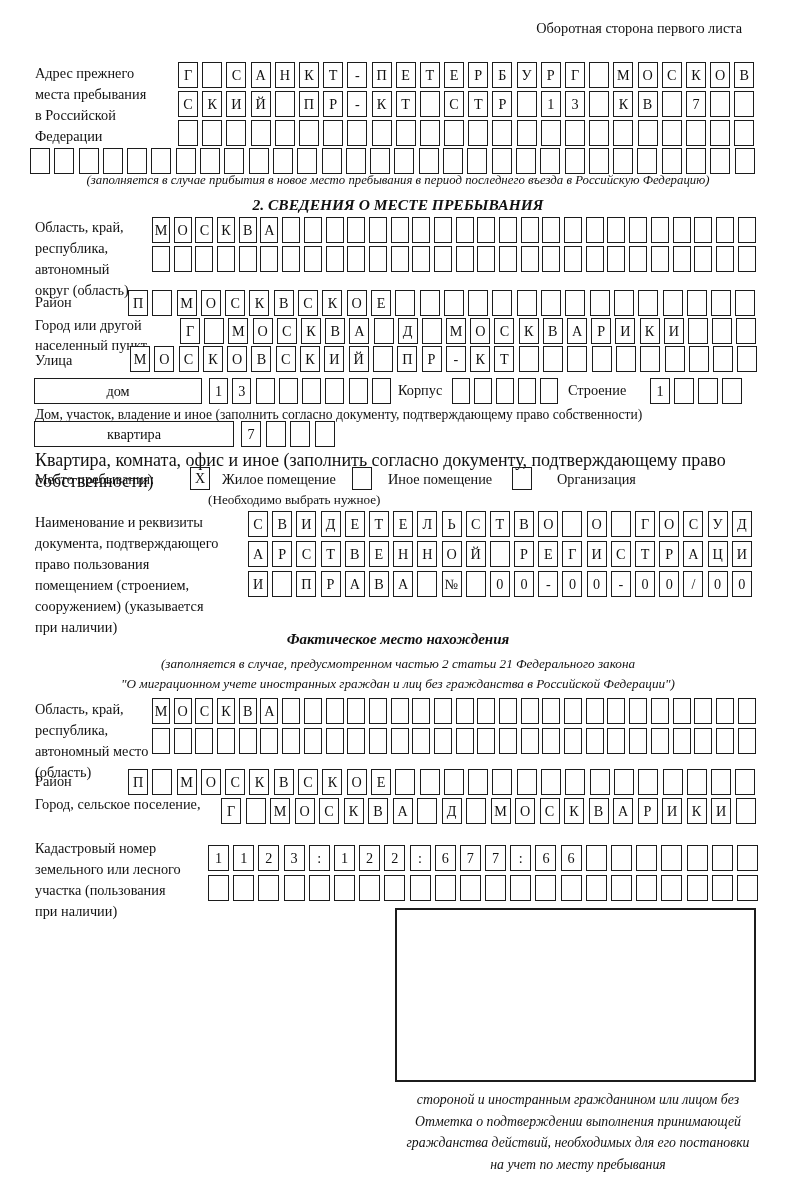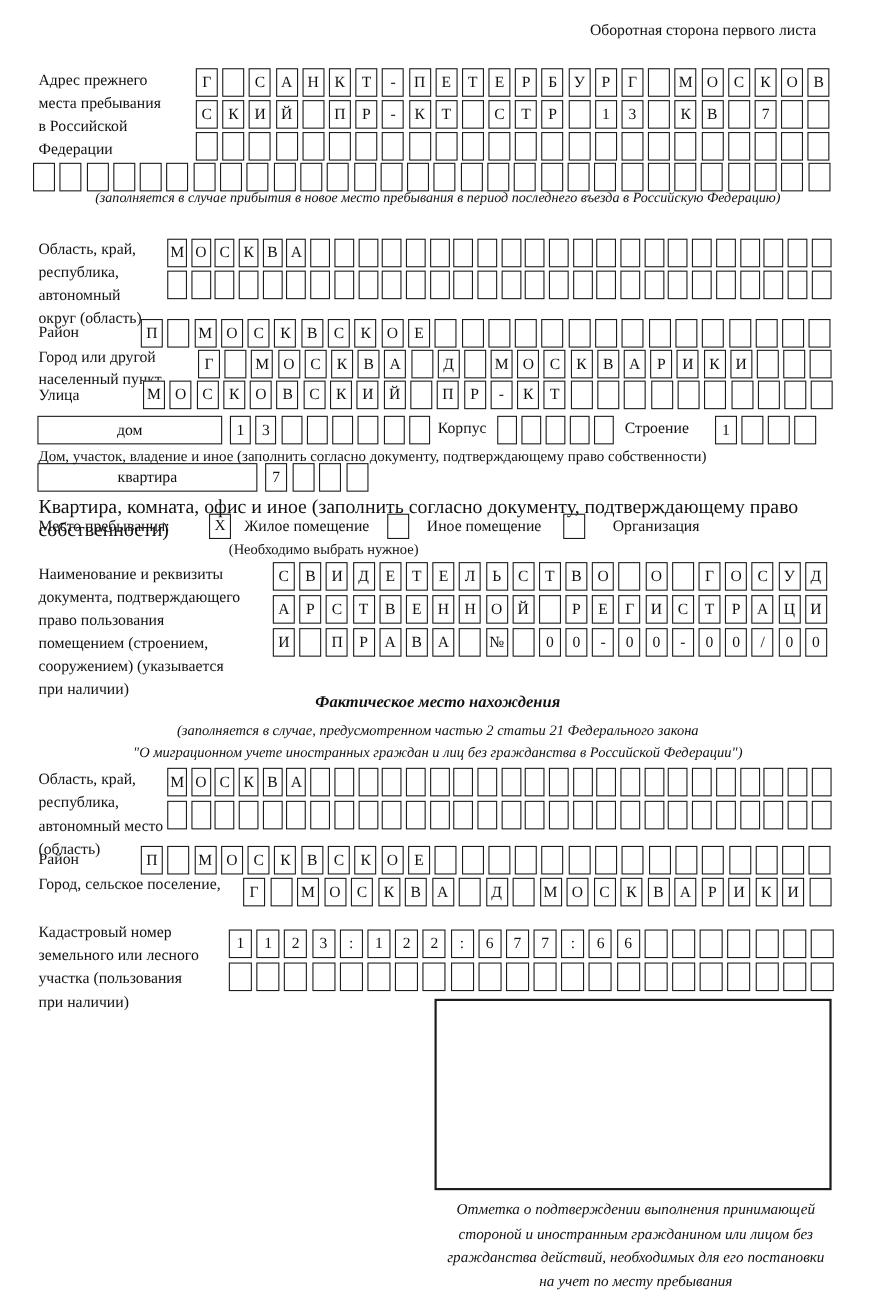--- a/index.html
+++ b/index.html
@@ -150,20 +150,21 @@
       <div class="cell" style="width: 20px; margin-right: 4.3px;"></div>
       <div class="cell" style="width: 20px; margin-right: 4.3px;"></div>
       <div class="cell" style="width: 20px; margin-right: 4.3px;"></div>
       <div class="cell" style="width: 20px; margin-right: 4.3px;"></div>
       <div class="cell" style="width: 20px; margin-right: 4.3px;"></div>
       <div class="cell" style="width: 20px; margin-right: 4.3px;"></div>
       <div class="cell" style="width: 20px;"></div>
     </div>
   <div class="abs cap center" style="top:173px;left:0;width:796px;">(заполняется в случае прибытия в новое место пребывания в период последнего въезда в Российскую Федерацию)</div>
 
+  <div class="abs bold center" style="top:196px;left:0;width:796px;font-size:15.5px;">2. СВЕДЕНИЯ О МЕСТЕ ПРЕБЫВАНИЯ</div>
 
   <div class="abs lbl" style="top:217px;left:35px;width:120px;">
     <div>Область, край,</div>
     <div>республика,</div>
     <div>автономный</div>
     <div>округ (область)</div>
   </div>
   <div class="cellrow" style="left:152px;top:217px;">
       <div class="cell" style="width: 18px; margin-right: 3.7px;">М</div>
       <div class="cell" style="width: 18px; margin-right: 3.7px;">О</div>
@@ -619,19 +620,19 @@
       <div class="cell" style="width: 21px; margin-right: 4.2px;"></div>
       <div class="cell" style="width: 21px; margin-right: 4.2px;"></div>
       <div class="cell" style="width: 21px; margin-right: 4.2px;"></div>
       <div class="cell" style="width: 21px; margin-right: 4.2px;"></div>
       <div class="cell" style="width: 21px; margin-right: 4.2px;"></div>
       <div class="cell" style="width: 21px;"></div>
     </div>
 
   <div class="abs bigbox" style="left:395px;top:908px;width:361px;height:174px;"></div>
   <div class="abs center" style="top:1089px;left:378px;width:400px;font-size:13.8px;line-height:21.5px;">
+    <div>стороной и иностранным гражданином или лицом без</div>
     <div>Отметка о подтверждении выполнения принимающей</div>
-    <div>стороной и иностранным гражданином или лицом без</div>
     <div>гражданства действий, необходимых для его постановки</div>
     <div>на учет по месту пребывания</div>
   </div>
 
 </div>
 
 </body></html>

